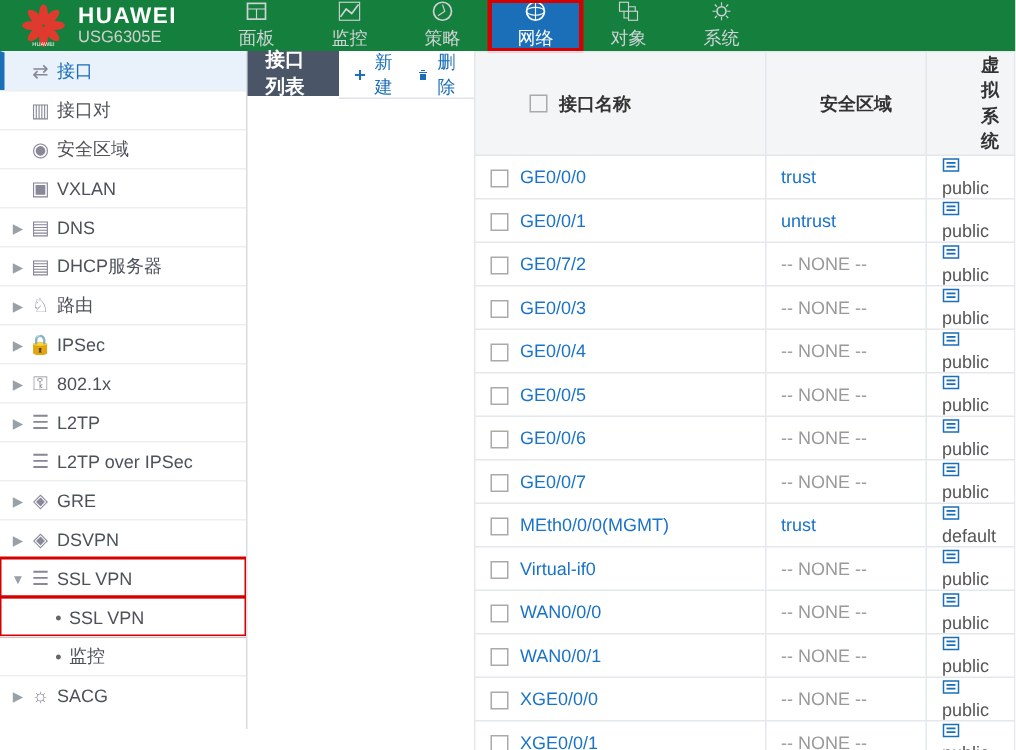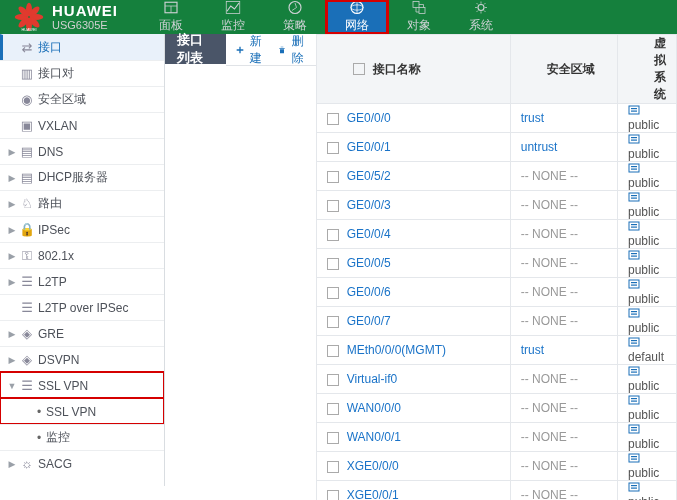--- a/index.html
+++ b/index.html
@@ -250,21 +250,21 @@
           <tr>
             <td class="name"><span class="cb"></span><a>GE0/0/1</a></td>
             <td class="zone"><span class="">untrust</span></td>
             <td><svg class="vsico" viewBox="0 0 12 12">
                 <rect x="1" y="2" width="10" height="8" fill="none" stroke="#1a6fb8"></rect>
                 <rect x="3" y="4" width="6" height="1.2" fill="#1a6fb8"></rect>
                 <rect x="3" y="6.5" width="6" height="1.2" fill="#1a6fb8"></rect>
               </svg> public</td>
           </tr>
           <tr>
-            <td class="name"><span class="cb"></span><a>GE0/5/2</a></td>
+            <td class="name"><span class="cb"></span><a>GE0/7/2</a></td>
             <td class="zone"><span class="gray">-- NONE --</span></td>
             <td><svg class="vsico" viewBox="0 0 12 12">
                 <rect x="1" y="2" width="10" height="8" fill="none" stroke="#1a6fb8"></rect>
                 <rect x="3" y="4" width="6" height="1.2" fill="#1a6fb8"></rect>
                 <rect x="3" y="6.5" width="6" height="1.2" fill="#1a6fb8"></rect>
               </svg> public</td>
           </tr>
           <tr>
             <td class="name"><span class="cb"></span><a>GE0/0/3</a></td>
             <td class="zone"><span class="gray">-- NONE --</span></td>

